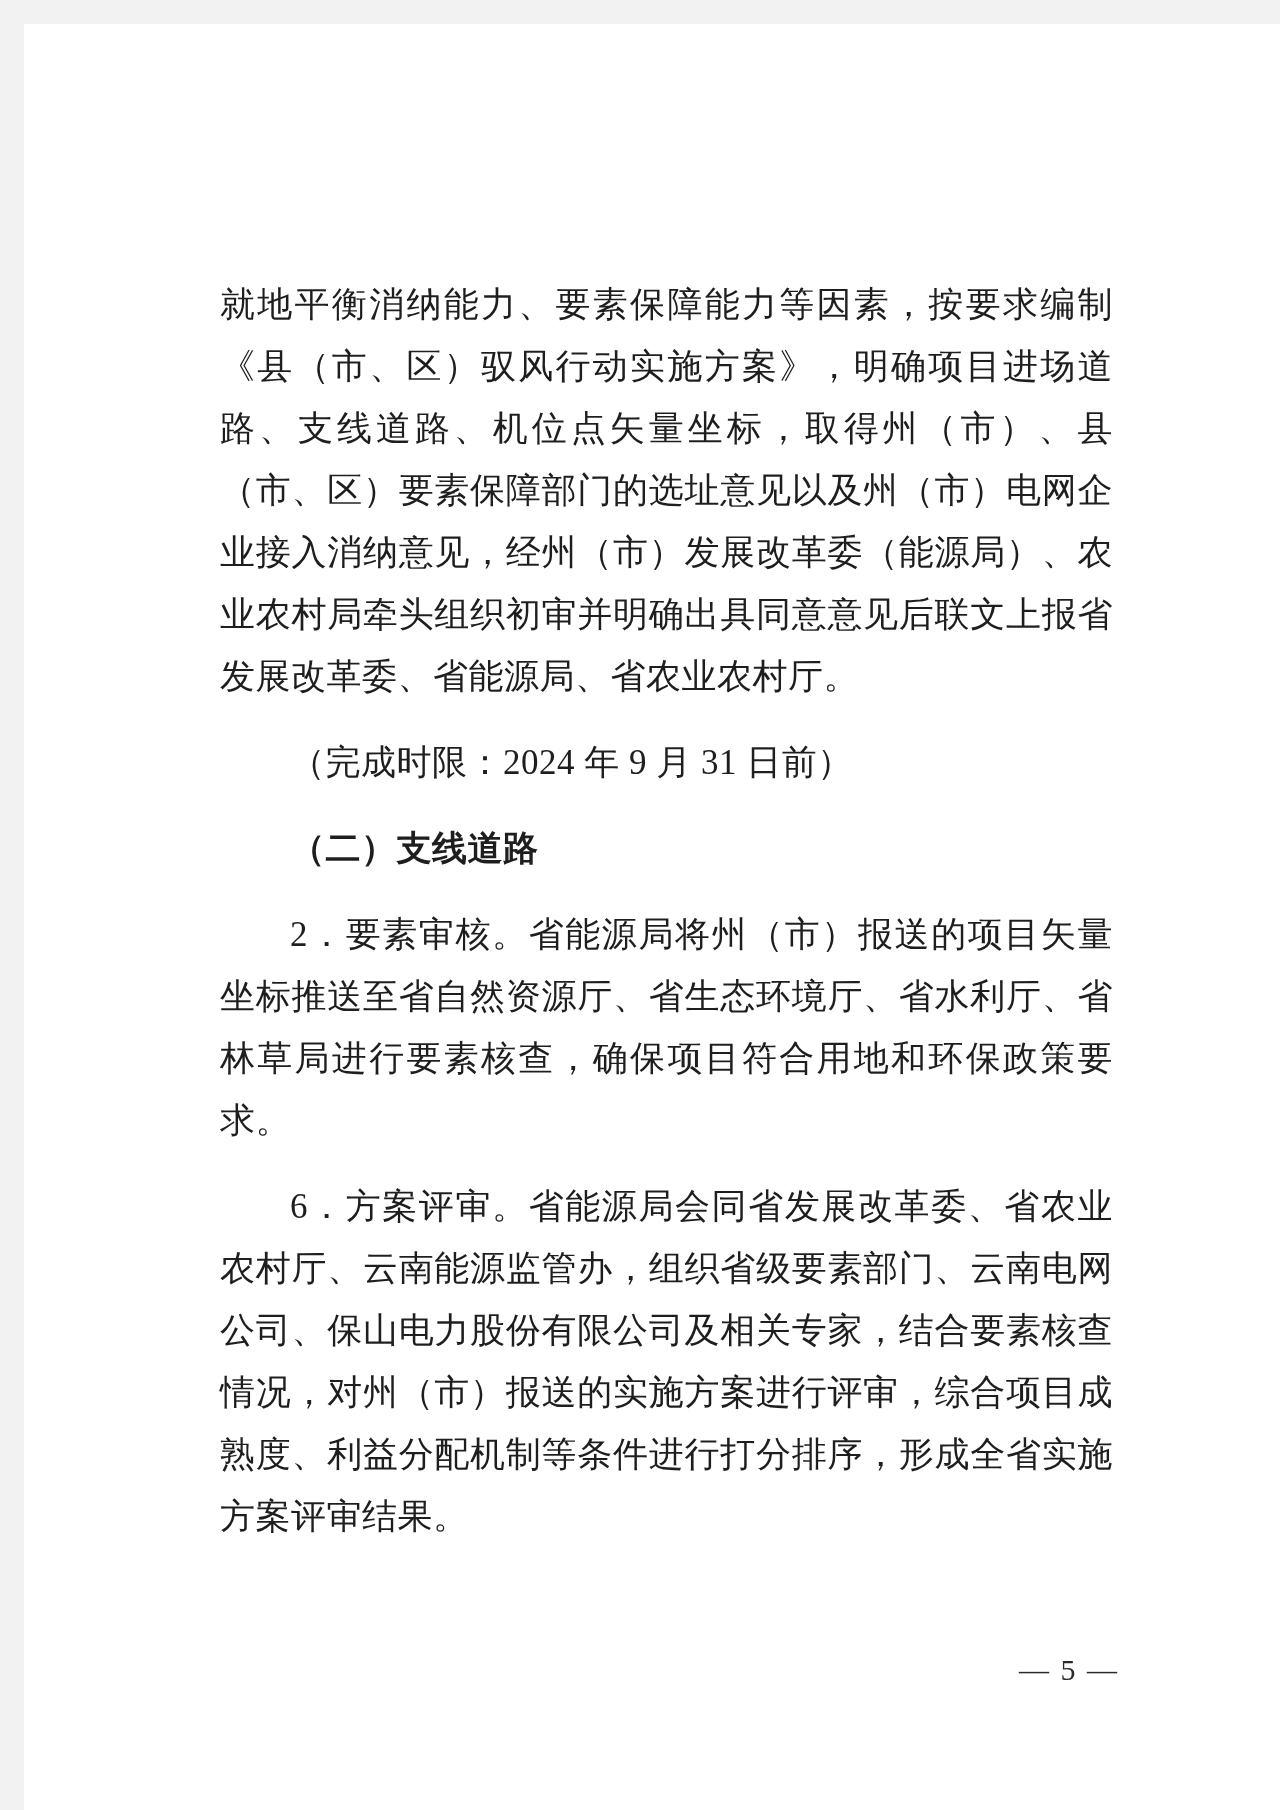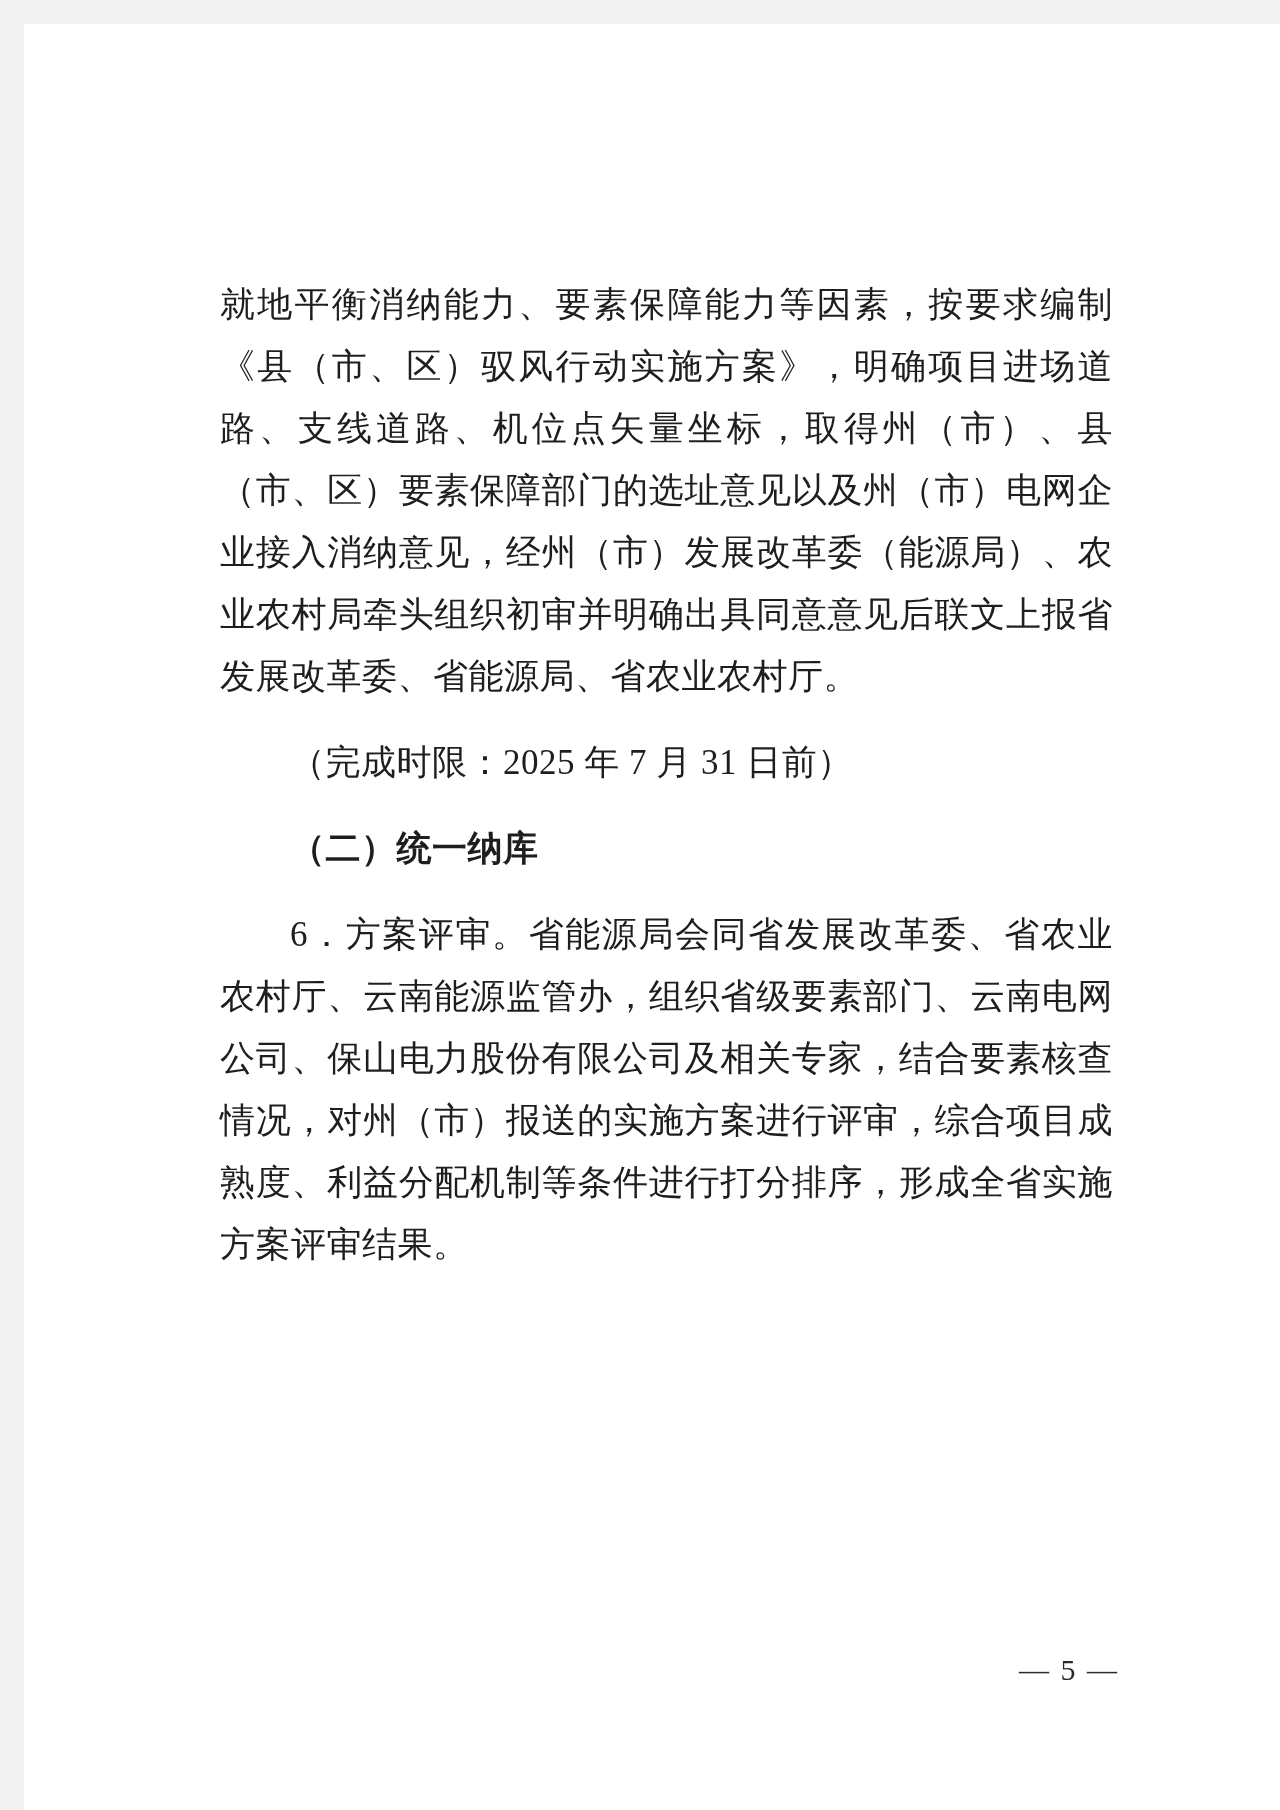--- a/index.html
+++ b/index.html
@@ -52,25 +52,26 @@
   }
 </style>
 </head>
 <body>
 
 <div class="page">
 
   <div class="content">
     <p class="body-continuation">就地平衡消纳能力、要素保障能力等因素，按要求编制《县（市、区）驭风行动实施方案》，明确项目进场道路、支线道路、机位点矢量坐标，取得州（市）、县（市、区）要素保障部门的选址意见以及州（市）电网企业接入消纳意见，经州（市）发展改革委（能源局）、农业农村局牵头组织初审并明确出具同意意见后联文上报省发展改革委、省能源局、省农业农村厅。</p>
 
-    <p class="deadline">（完成时限：2025 年 7 月 31 日前）</p>
+    <p class="deadline">（完成时限：2024 年 9 月 31 日前）</p>
 
-    <p class="section-heading">（二）统一纳库</p>
+    <p class="section-heading">（二）支线道路</p>
 
 
+    <p class="body">2．要素审核。省能源局将州（市）报送的项目矢量坐标推送至省自然资源厅、省生态环境厅、省水利厅、省林草局进行要素核查，确保项目符合用地和环保政策要求。</p>
 
     <p class="body">6．方案评审。省能源局会同省发展改革委、省农业农村厅、云南能源监管办，组织省级要素部门、云南电网公司、保山电力股份有限公司及相关专家，结合要素核查情况，对州（市）报送的实施方案进行评审，综合项目成熟度、利益分配机制等条件进行打分排序，形成全省实施方案评审结果。</p>
 
   </div>
 
   <div class="footer">— 5 —</div>
 
 </div>
 
 </body></html>

